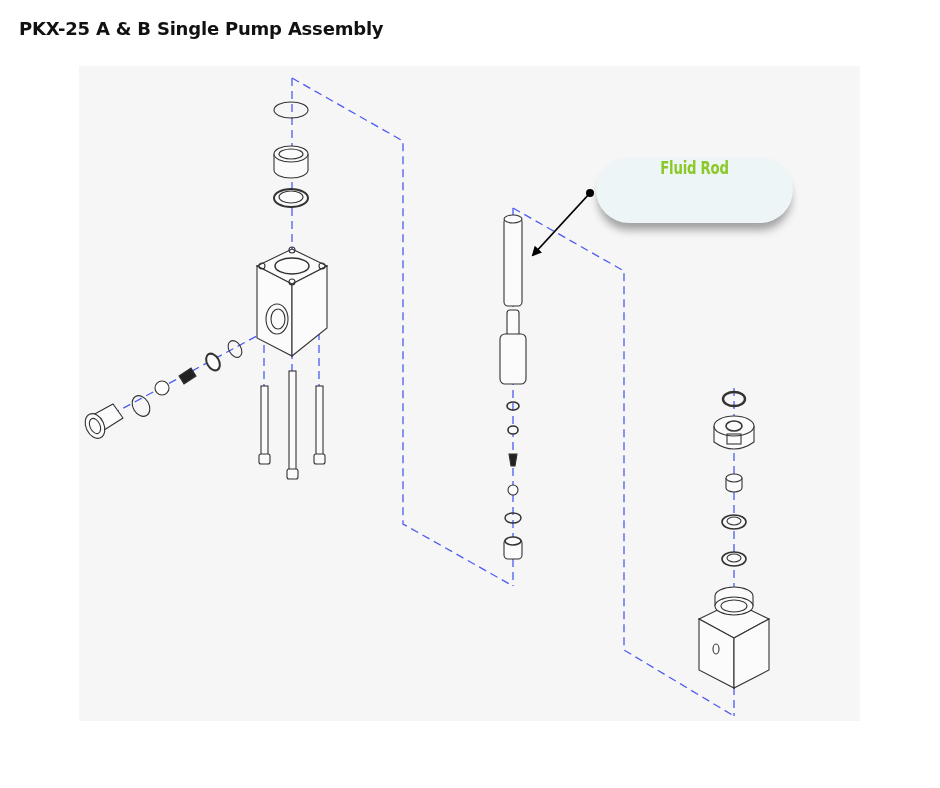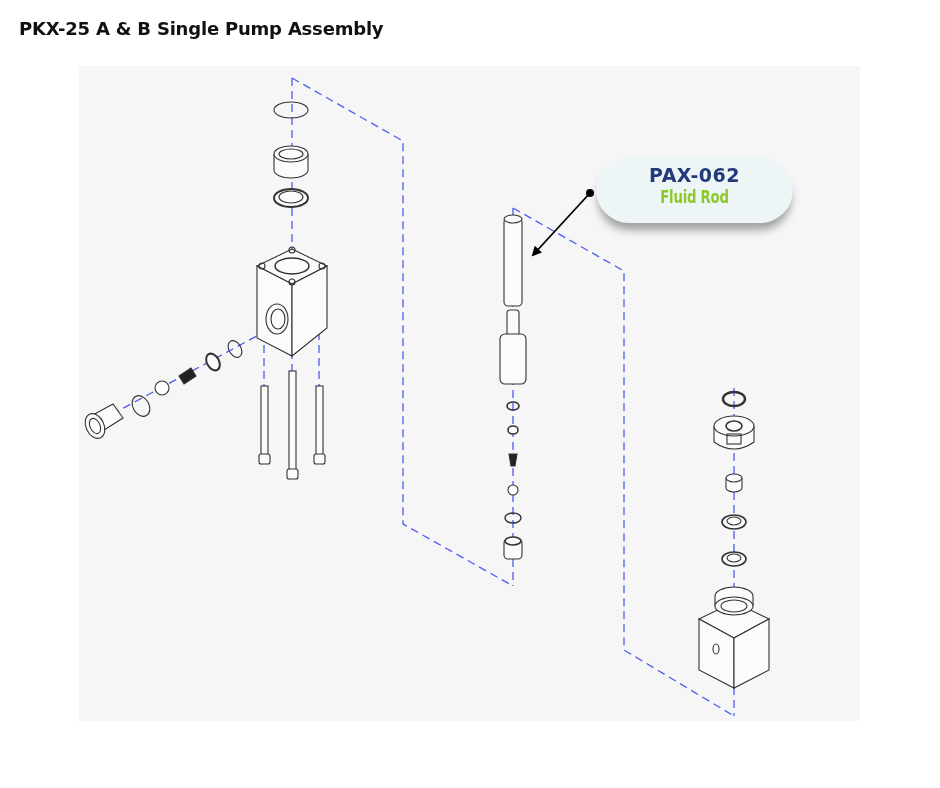--- a/index.html
+++ b/index.html
@@ -150,15 +150,14 @@
       <polygon points="655,572 690,553 690,604 655,622"></polygon>
       <path d="M636,540 v-10 a19,9 0 0 1 38,0 v10"></path>
       <ellipse cx="655" cy="540" rx="19" ry="9"></ellipse>
       <ellipse cx="655" cy="540" rx="13" ry="6" fill="none"></ellipse>
       <ellipse cx="637" cy="583" rx="3" ry="5" fill="none"></ellipse>
     </g>
   </svg>
 </div>
 
 <div class="callout">
-  <span class="callout-code">PAX-062</span>
   <span class="callout-name">Fluid Rod</span>
 </div>
 
 </body></html>

